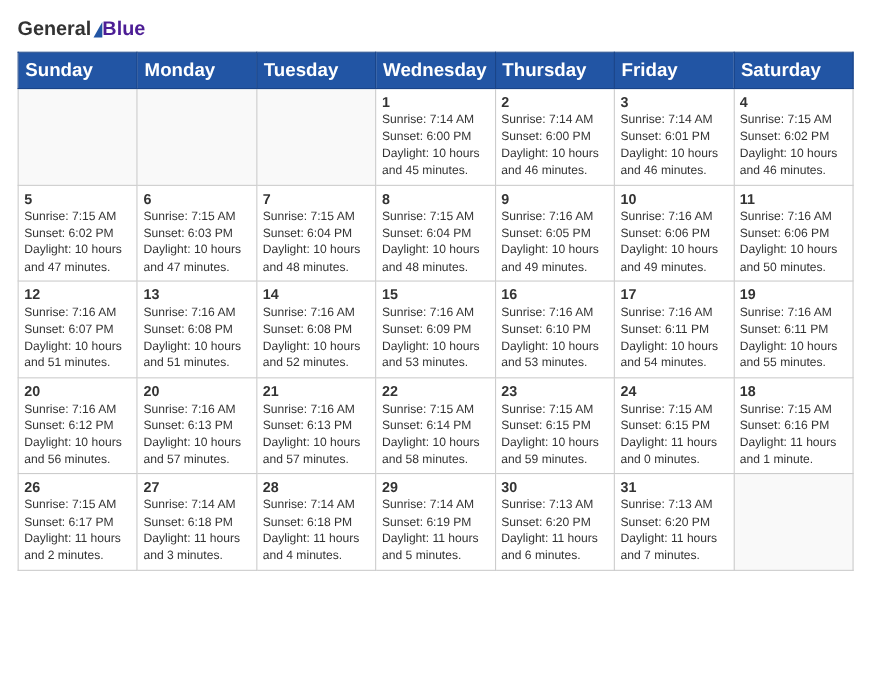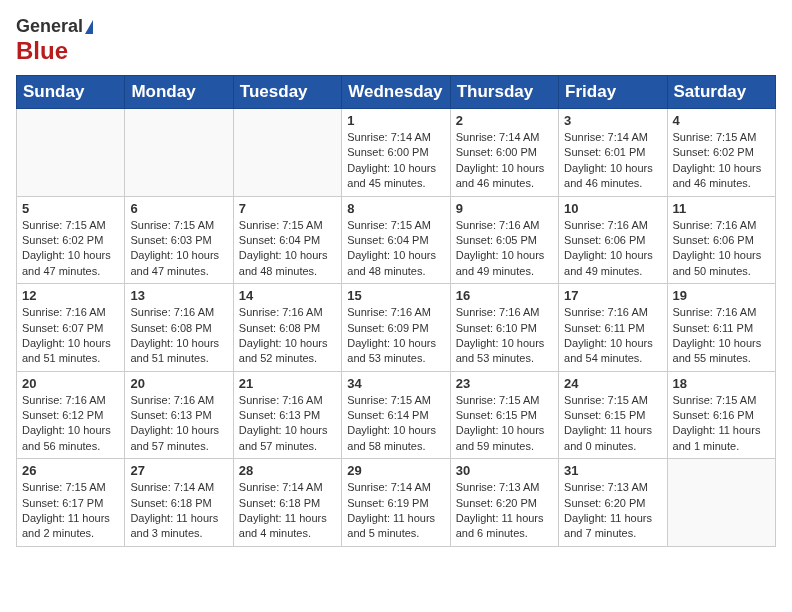--- a/index.html
+++ b/index.html
@@ -11,32 +11,32 @@
       padding: 16px;
     }
     .header {
       display: flex;
       justify-content: space-between;
       align-items: flex-start;
       margin-bottom: 10px;
     }
     .logo {
       display: flex;
-      flex-direction: column;
+      flex-direction: row;
       align-items: flex-start;
     }
     .logo-general {
       font-size: 18px;
       font-weight: bold;
       color: #333;
     }
     .logo-blue {
-      font-size: 24px;
-      font-weight: bold;
-      color: #b91c1c;
+      font-size: 18px;
+      font-weight: bold;
+      color: #4c1d95;
     }
     .logo-icon {
       display: inline-block;
       width: 0;
       height: 0;
       border-left: 8px solid transparent;
       border-bottom: 14px solid #2255a4;
       margin-left: 2px;
       vertical-align: middle;
     }
@@ -277,21 +277,21 @@
 and 57 minutes.</div>
         </td>
         <td>
           <span class="day-num">21</span>
           <div class="day-info" style="white-space: pre-line;">Sunrise: 7:16 AM
 Sunset: 6:13 PM
 Daylight: 10 hours
 and 57 minutes.</div>
         </td>
         <td>
-          <span class="day-num">34</span>
+          <span class="day-num">22</span>
           <div class="day-info" style="white-space: pre-line;">Sunrise: 7:15 AM
 Sunset: 6:14 PM
 Daylight: 10 hours
 and 58 minutes.</div>
         </td>
         <td>
           <span class="day-num">23</span>
           <div class="day-info" style="white-space: pre-line;">Sunrise: 7:15 AM
 Sunset: 6:15 PM
 Daylight: 10 hours

